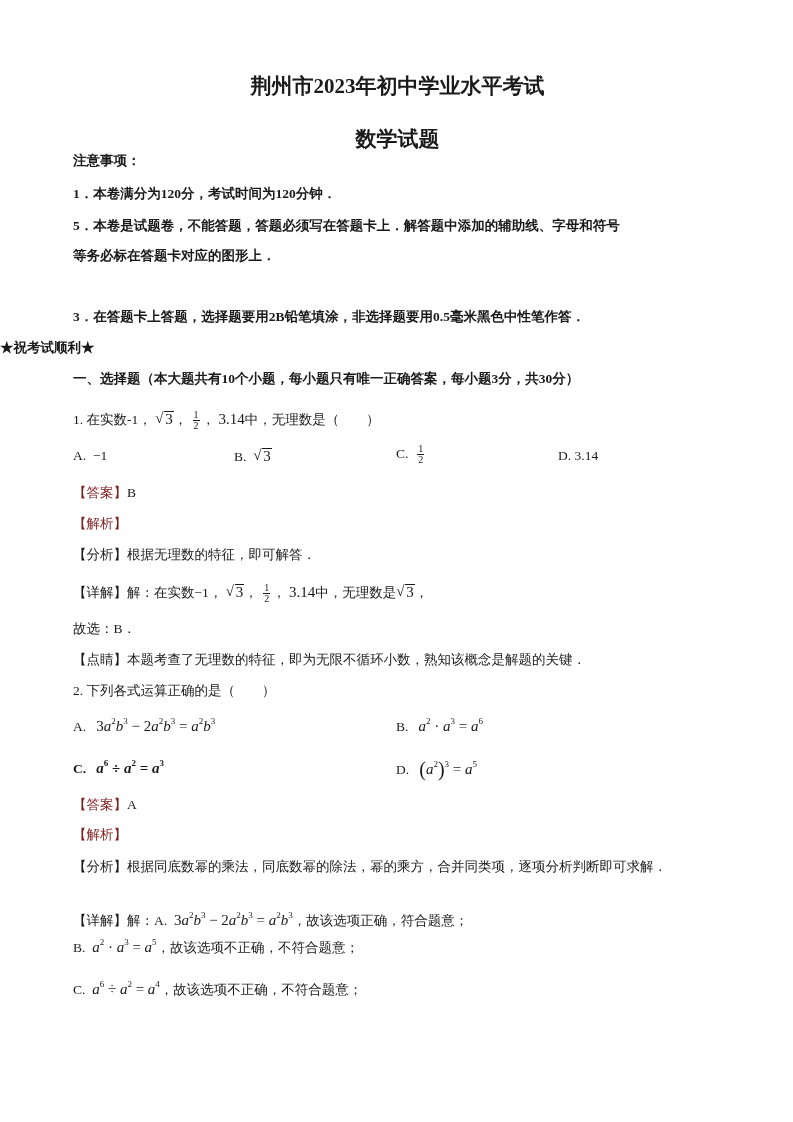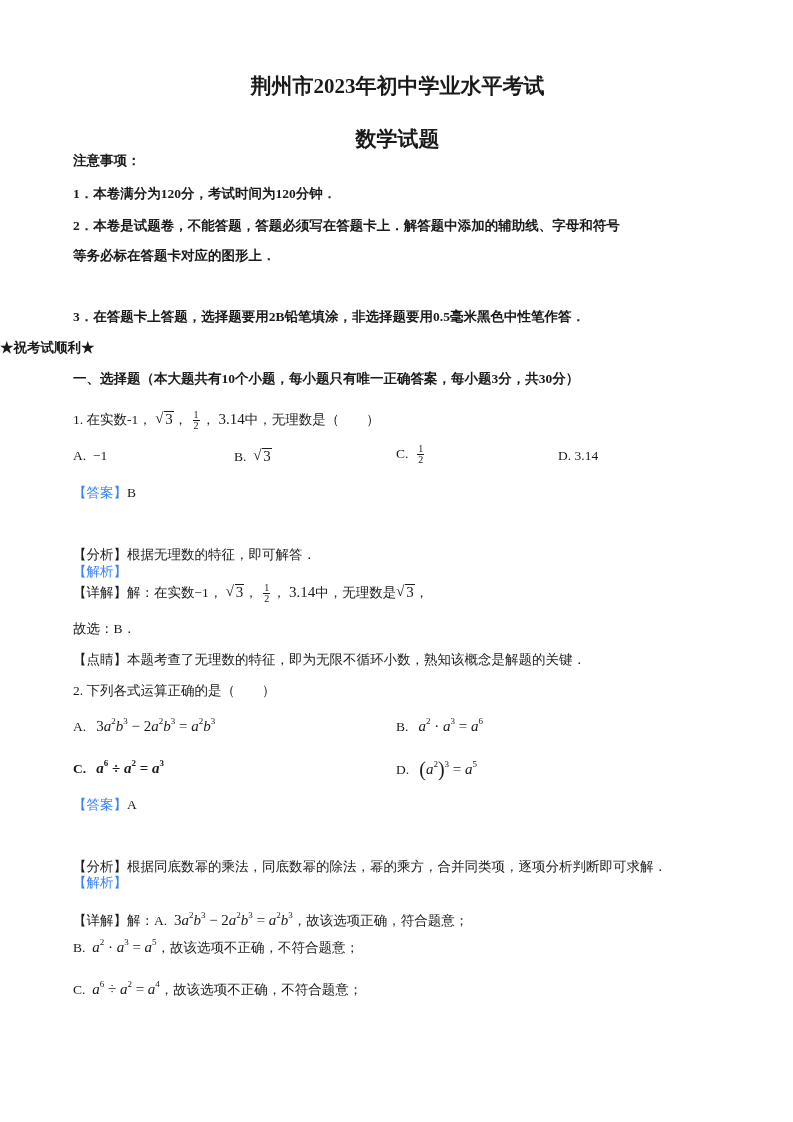--- a/index.html
+++ b/index.html
@@ -5,42 +5,42 @@
     html, body { margin: 0; padding: 0; background: #ffffff; }
     body {
       width: 793px; height: 1122px; position: relative; overflow: hidden;
       font-family: "Liberation Serif", "DejaVu Serif", serif;
       color: #1a1a1a;
     }
     .line { position: absolute; left: 73px; white-space: nowrap; font-size: 13.5px; line-height: 18px; }
     .bold { font-weight: bold; }
     .title { position: absolute; left: 1px; width: 793px; text-align: center; font-weight: bold; font-size: 21px; }
     .center { position: absolute; left: 0; width: 793px; text-align: left; white-space: nowrap; }
-    .blue-label { color: #3b82f6; margin-top: 48px; }
+    .blue-label { color: #7f1d1d; }
     .math { font-family: "Liberation Serif", "DejaVu Serif", serif; font-size: 15px; }
     .math i { font-style: italic; }
     .math sup { font-size: 9px; vertical-align: 7px; line-height: 0; }
     .sqrt { display: inline-block; position: relative; padding-left: 9px; }
     .sqrt::before { content: "√"; position: absolute; left: 0; top: -1px; font-size: 15px; }
     .sqrt span { border-top: 1px solid #1a1a1a; padding: 0 1px; display: inline-block; line-height: 15px; }
     .frac { display: inline-flex; flex-direction: column; align-items: center; vertical-align: middle; font-size: 10px; line-height: 10px; margin: 0 2px; }
     .frac .num { border-bottom: 1px solid #1a1a1a; padding: 0 1px; }
     .frac .den { padding: 0 1px; }
     .opt { position: absolute; white-space: nowrap; font-size: 13.5px; }
     .paren-big { font-size: 20px; vertical-align: -2px; font-weight: lighter; }
   </style>
 </head>
 <body>
 
 <div class="title" style="top:72px;">荆州市2023年初中学业水平考试</div>
 <div class="title" style="top:114px;margin-top:11px;">数学试题</div>
 
 <div class="line bold" style="top:152px;">注意事项：</div>
 <div class="line bold" style="top:185px;">1．本卷满分为120分，考试时间为120分钟．</div>
-<div class="line bold" style="top:217px;">2．本卷是试题卷，不能答题，答题必须写在答题卡上．解答题中添加的辅助线、字母和符号</div>
+<div class="line bold" style="top:217px;">5．本卷是试题卷，不能答题，答题必须写在答题卡上．解答题中添加的辅助线、字母和符号</div>
 <div class="line bold" style="top:247px;">等务必标在答题卡对应的图形上．</div>
 <div class="line bold" style="top:308px;">3．在答题卡上答题，选择题要用2B铅笔填涂，非选择题要用0.5毫米黑色中性笔作答．</div>
 <div class="center bold" style="top:339px; font-size:13.5px;">★祝考试顺利★</div>
 <div class="line bold" style="top:370px;">一、选择题（本大题共有10个小题，每小题只有唯一正确答案，每小题3分，共30分）</div>
 
 <div class="line" style="top:410px;">
   <span>1.</span>
   <span>在实数</span><span>-1</span><span>，</span>
   <span class="math sqrt"><span>3</span></span><span>，</span>
   <span class="frac">

